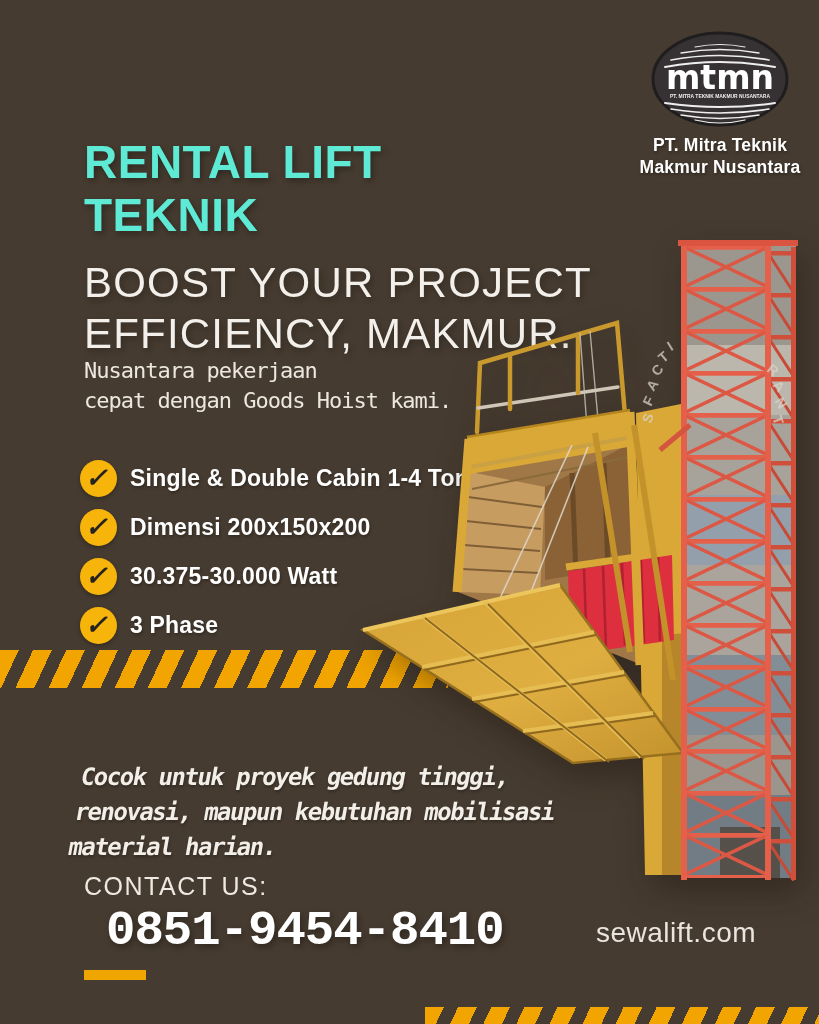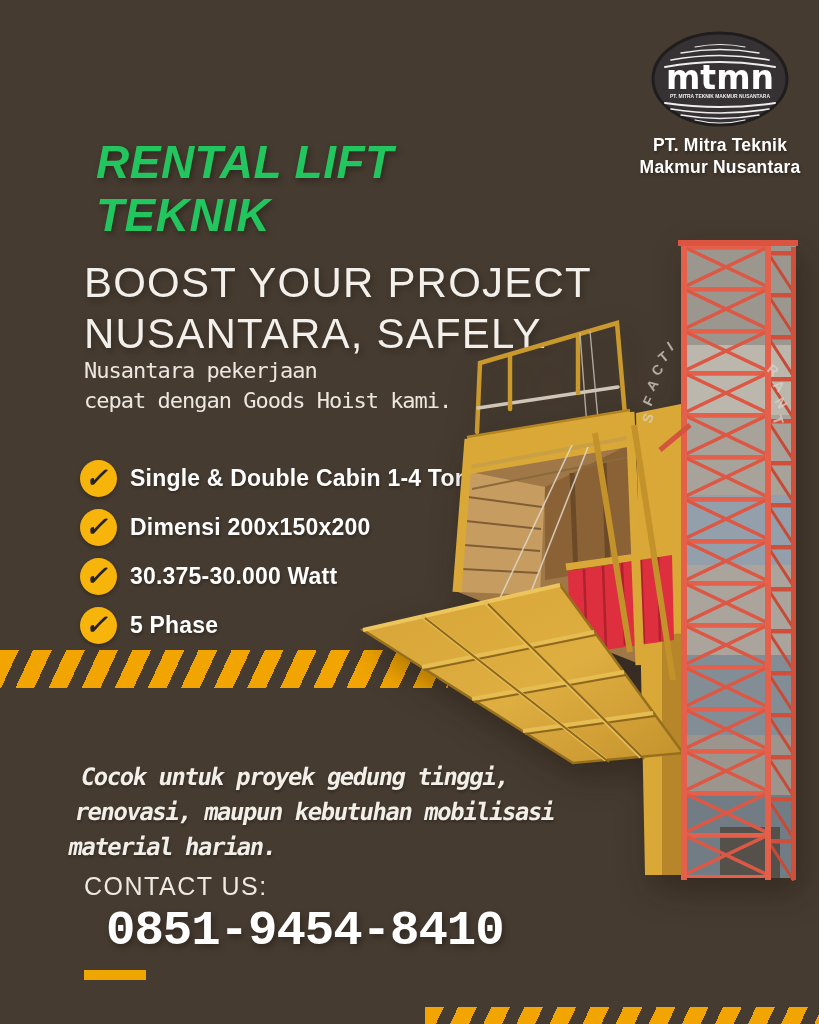--- a/index.html
+++ b/index.html
@@ -14,24 +14,23 @@
   .logo-wrap{position:absolute; left:651px; top:31px; width:138px; height:96px;}
   .company-name{
     position:absolute; left:618px; top:134px; width:204px;
     text-align:center; color:#ffffff; font-weight:bold;
     font-size:17.5px; line-height:22px; letter-spacing:.2px;
     text-shadow:1px 2px 3px rgba(0,0,0,.35);
   }
 
   
   .headline{
-    position:absolute; left:96px; top:136px; color:#22c55e;
+    position:absolute; left:84px; top:136px; color:#5eead4;
     font-size:46px; line-height:53px; font-weight:800; letter-spacing:.5px;
     text-shadow:2px 3px 6px rgba(0,0,0,.35);
-    font-style:italic;
   }
   .subheadline{
     position:absolute; left:84px; top:245px; color:#f3f0eb;
     font-size:42px; line-height:51px; font-weight:400; letter-spacing:1.2px;
     text-shadow:2px 3px 6px rgba(0,0,0,.3);
     margin-top:12px;
   }
 
   
   .intro{
@@ -106,21 +105,21 @@
 
   <div class="hazard hazard-top" data-name="hazard-stripe-left"></div>
   <div class="hazard hazard-bottom" data-name="hazard-stripe-bottom-right"></div>
 
   <div class="headline" data-name="headline">
     <div data-name="headline-line1">RENTAL LIFT</div>
     <div data-name="headline-line2">TEKNIK</div>
   </div>
   <div class="subheadline" data-name="subheadline">
     <div data-name="subheadline-line1">BOOST YOUR PROJECT</div>
-    <div data-name="subheadline-line2">NUSANTARA, SAFELY.</div>
+    <div data-name="subheadline-line2">EFFICIENCY, MAKMUR.</div>
   </div>
 
   <div class="intro" data-name="intro-text">
     <div data-name="intro-line1">Nusantara pekerjaan</div>
     <div data-name="intro-line3">cepat dengan Goods Hoist kami.</div>
   </div>
 
   <div class="features" data-name="feature-list">
     <div class="feature-row" data-name="feature-row">
       <div class="tick-circle" data-name="check-icon">
@@ -137,21 +136,21 @@
     <div class="feature-row" data-name="feature-row">
       <div class="tick-circle" data-name="check-icon">
           <span>✓</span>
         </div>
       <div class="feature-label" data-name="feature-label">30.375-30.000 Watt</div>
     </div>
     <div class="feature-row" data-name="feature-row">
       <div class="tick-circle" data-name="check-icon">
           <span>✓</span>
         </div>
-      <div class="feature-label" data-name="feature-label">5 Phase</div>
+      <div class="feature-label" data-name="feature-label">3 Phase</div>
     </div>
   </div>
 
   <svg class="machine" data-name="goods-hoist-illustration" width="470" height="655" viewBox="0 0 470 655">
     <defs>
       <pattern id="towerbay" x="344" y="10" width="84" height="42" patternUnits="userSpaceOnUse">
         <path d="M0 2 H84" stroke="#e4604a" stroke-width="5.5" fill="none"></path>
         <path d="M0 2 L84 42 M84 2 L0 42" stroke="#dc5844" stroke-width="3.5" fill="none"></path>
       </pattern>
       <pattern id="sidebay" x="428" y="16" width="26" height="42" patternUnits="userSpaceOnUse">
@@ -276,14 +275,15 @@
 
   <div class="tagline" data-name="tagline">
     <div data-name="tagline-line1">Cocok untuk proyek gedung tinggi,</div>
     <div data-name="tagline-line2">renovasi, maupun kebutuhan mobilisasi</div>
     <div data-name="tagline-line3">material harian.</div>
   </div>
 
   <div class="contact-label" data-name="contact-label">CONTACT US:</div>
   <div class="phone" data-name="phone-number">0851-9454-8410</div>
   <div class="accent-bar" data-name="accent-underline"></div>
+  <div class="website" data-name="website-url">sewalift.com</div>
 
 </div>
 
 </body></html>

